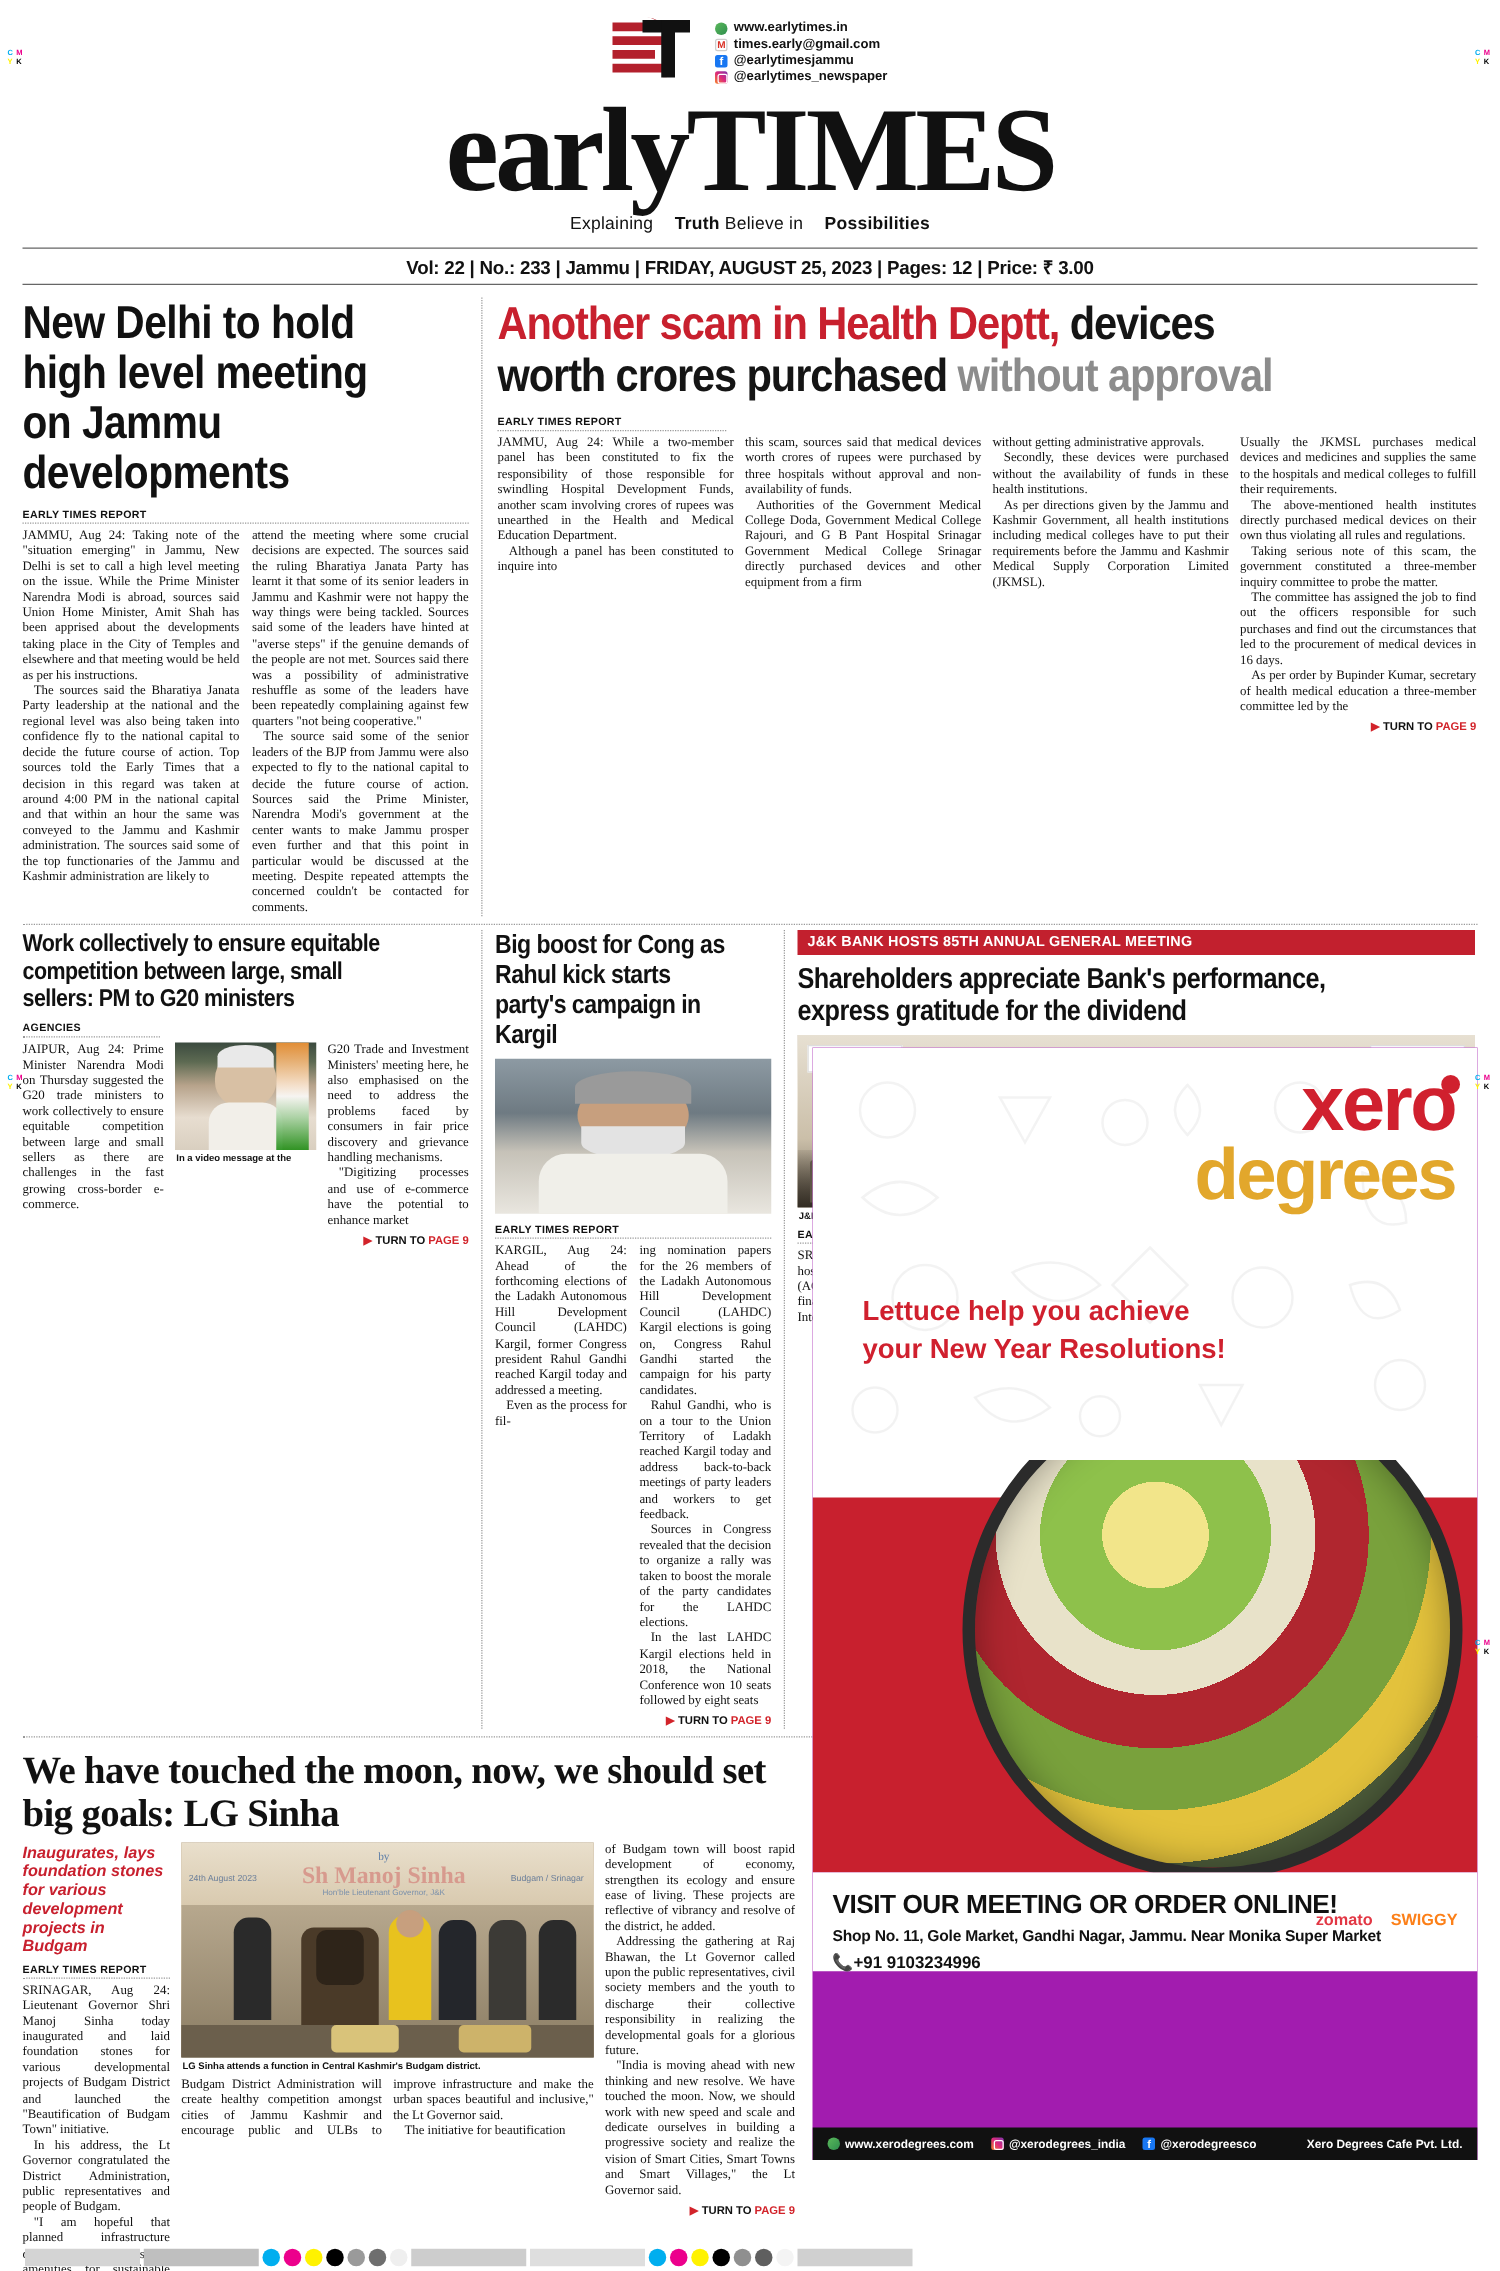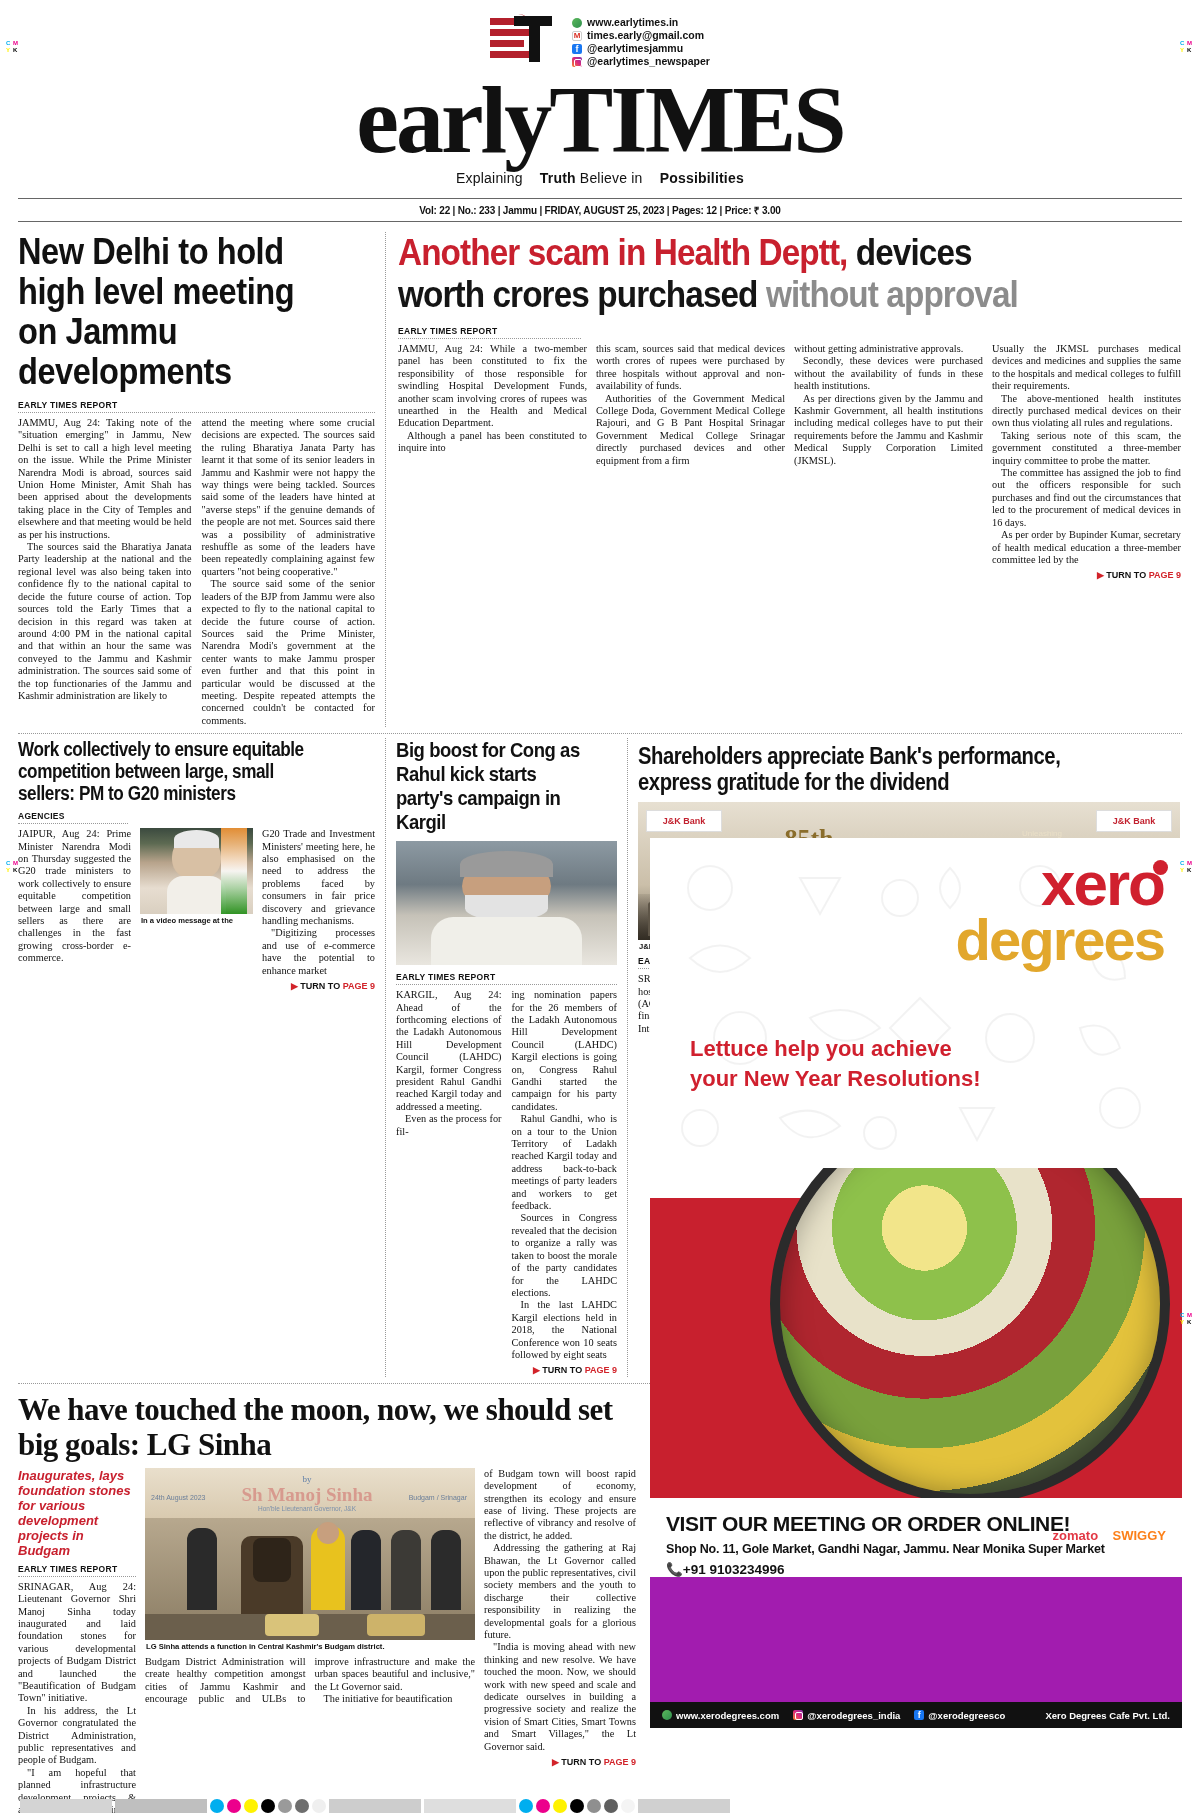--- a/index.html
+++ b/index.html
@@ -45,21 +45,21 @@
   .sicon.ig{ background:linear-gradient(45deg,#F58529,#DD2A7B,#8134AF); }
   .sicon.ig:after{ content:""; position:absolute; left:2px; top:2px; width:6px; height:6px; border:1.2px solid #fff; border-radius:2px;}
 
   .wordmark { text-align:center; font-family:"Liberation Serif", serif; font-weight:bold;
       font-size:96px; line-height:96px; letter-spacing:-3px; margin-top:4px; }
   .wordmark .early { font-style:normal; }
   .tagline { text-align:center; font-family:"Liberation Sans", sans-serif; font-size:14px; margin-top:2px; letter-spacing:.2px; }
   .tagline b { font-weight:bold;margin-left:13px; }
 
   .volbar { border-top:1.5px solid #666; border-bottom:1.5px solid #666; margin-top:12px;
-      text-align:center; font-family:"Liberation Sans", sans-serif; font-size:10px;
+      text-align:center; font-family:"Liberation Sans", sans-serif; font-size:15px;
       font-weight:bold; padding:4px 0; letter-spacing:-.2px; }
 
   
   .hl-cond { font-family:"Liberation Sans", sans-serif; font-weight:bold; letter-spacing:-.5px;
       transform:scaleX(.88); transform-origin:left center; }
   .byline { font-family:"Liberation Sans", sans-serif; font-weight:bold; font-size:8.5px;
       letter-spacing:.3px; border-bottom:1px dotted #999; padding-bottom:2px; margin-bottom:4px; }
   .bodytxt { font-family:"Liberation Serif", serif; font-size:10.3px; line-height:12.4px;
       text-align:justify; }
   .bodytxt p { margin:0 0 0 0; text-indent:9px; }
@@ -318,20 +318,21 @@
           <p>Sources in Congress revealed that the decision to organize a rally was taken to boost the morale of the party candidates for the LAHDC elections.</p>
           <p>In the last LAHDC Kargil elections held in 2018, the National Conference won 10 seats followed by eight seats</p>
           <div class="turn">
             <span class="arw">▶</span> <span>TURN TO </span><span class="pg">PAGE 9</span>
           </div>
         </div>
       </div>
     </div>
 
     <div style="width:552px; padding-left:10px;">
+      <div class="redbanner">J&amp;K BANK HOSTS 85TH ANNUAL GENERAL MEETING</div>
       <div class="hl-cond" style="font-size:23px; line-height:26px; margin-top:5px;">Shareholders appreciate Bank's performance, express gratitude for the dividend</div>
 
       <div class="photo agm-ph" style="height:138px; margin-top:7px">
         <div style="position:absolute;inset:0;background:linear-gradient(180deg,#e7e0d2,#cbbfa9 60%,#6f6658);"></div>
         <div style="position:absolute;left:8px;top:8px;width:76px;height:22px;background:#fff;border:1px solid #ddd;display:flex;align-items:center;justify-content:center;font-family:'Liberation Sans',sans-serif;font-size:9px;font-weight:bold;color:#C2202E;">
             <span>J&amp;K Bank</span>
           </div>
         <div style="position:absolute;right:8px;top:8px;width:76px;height:22px;background:#fff;border:1px solid #ddd;display:flex;align-items:center;justify-content:center;font-family:'Liberation Sans',sans-serif;font-size:9px;font-weight:bold;color:#C2202E;">
             <span>J&amp;K Bank</span>
           </div>

